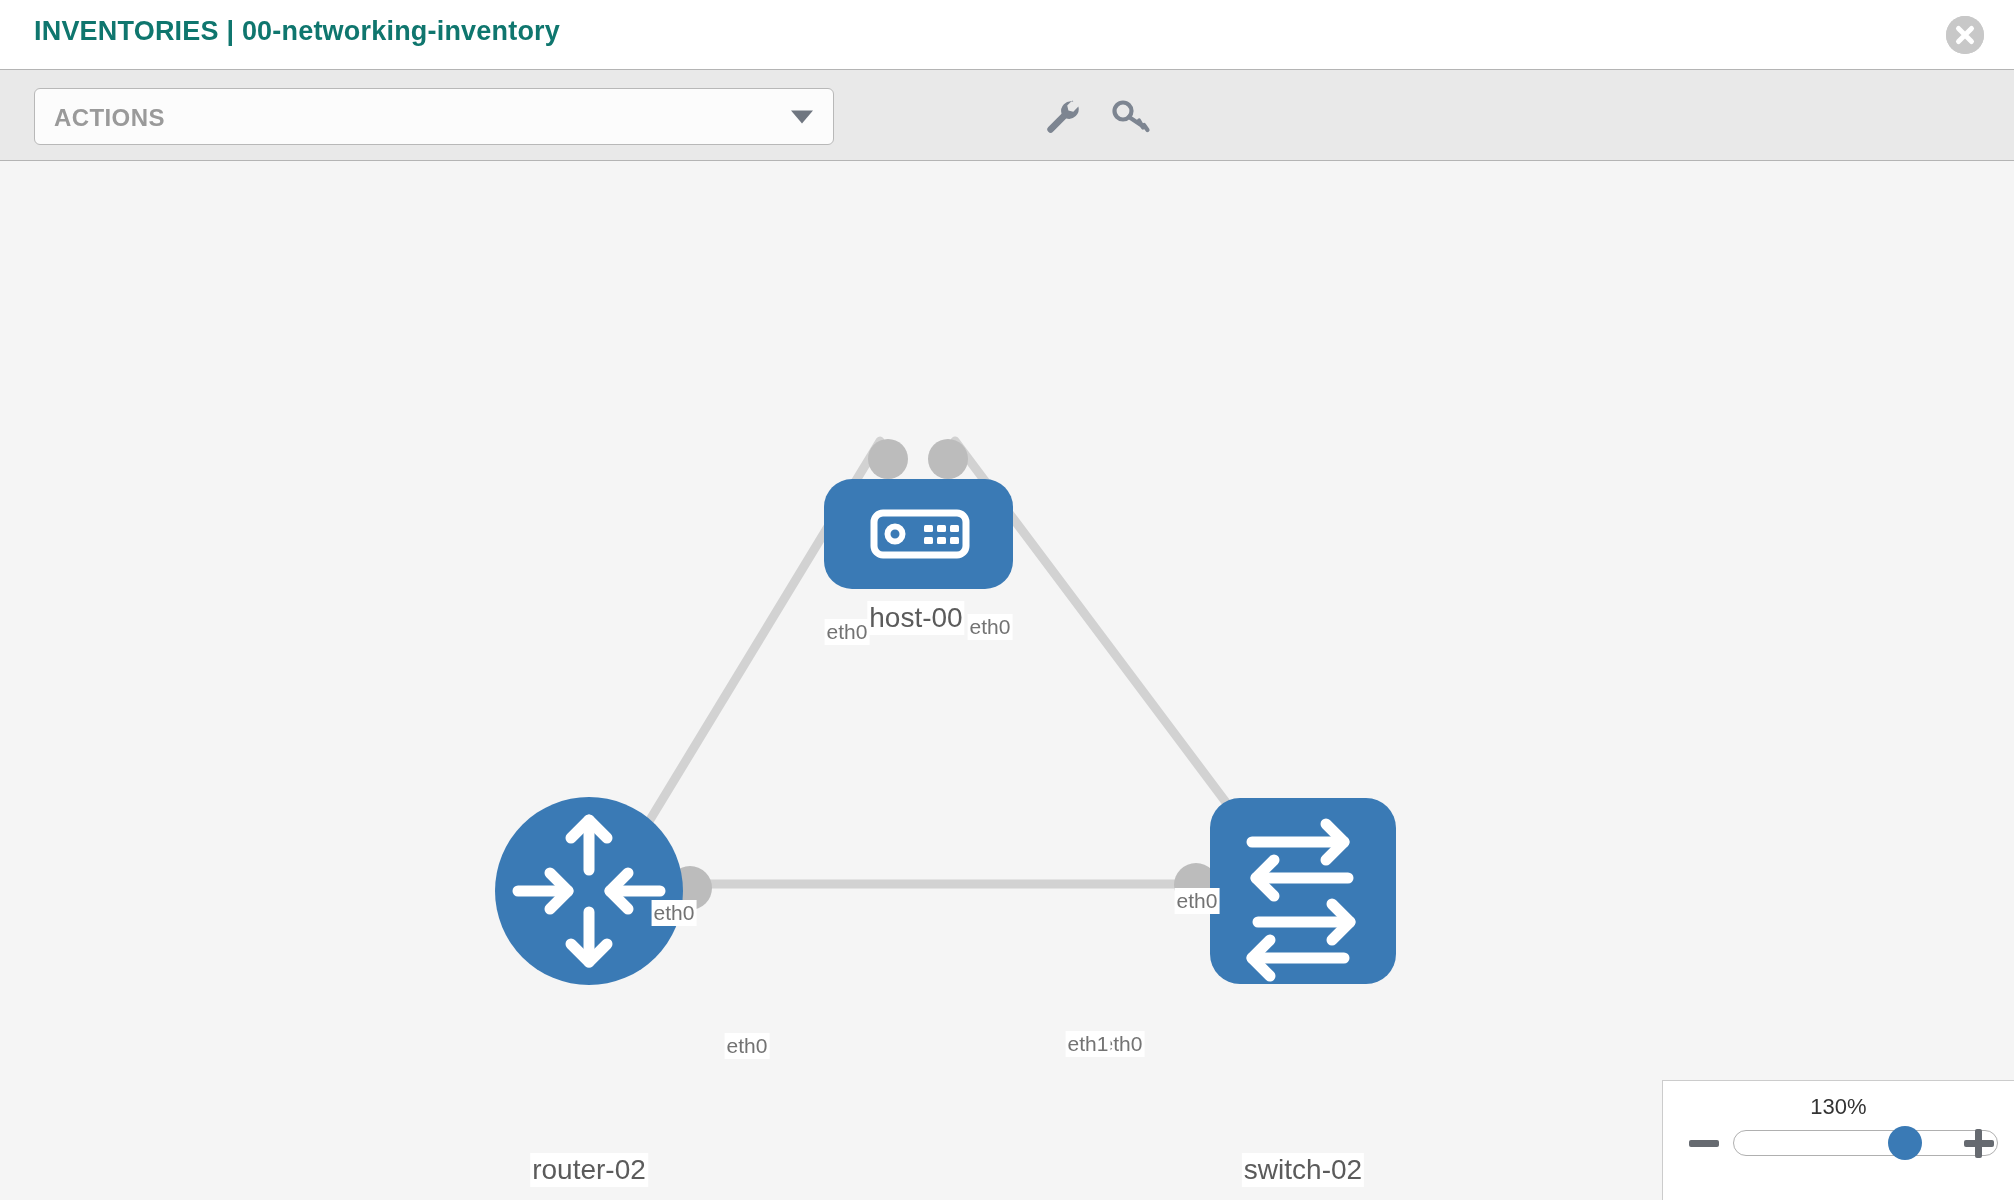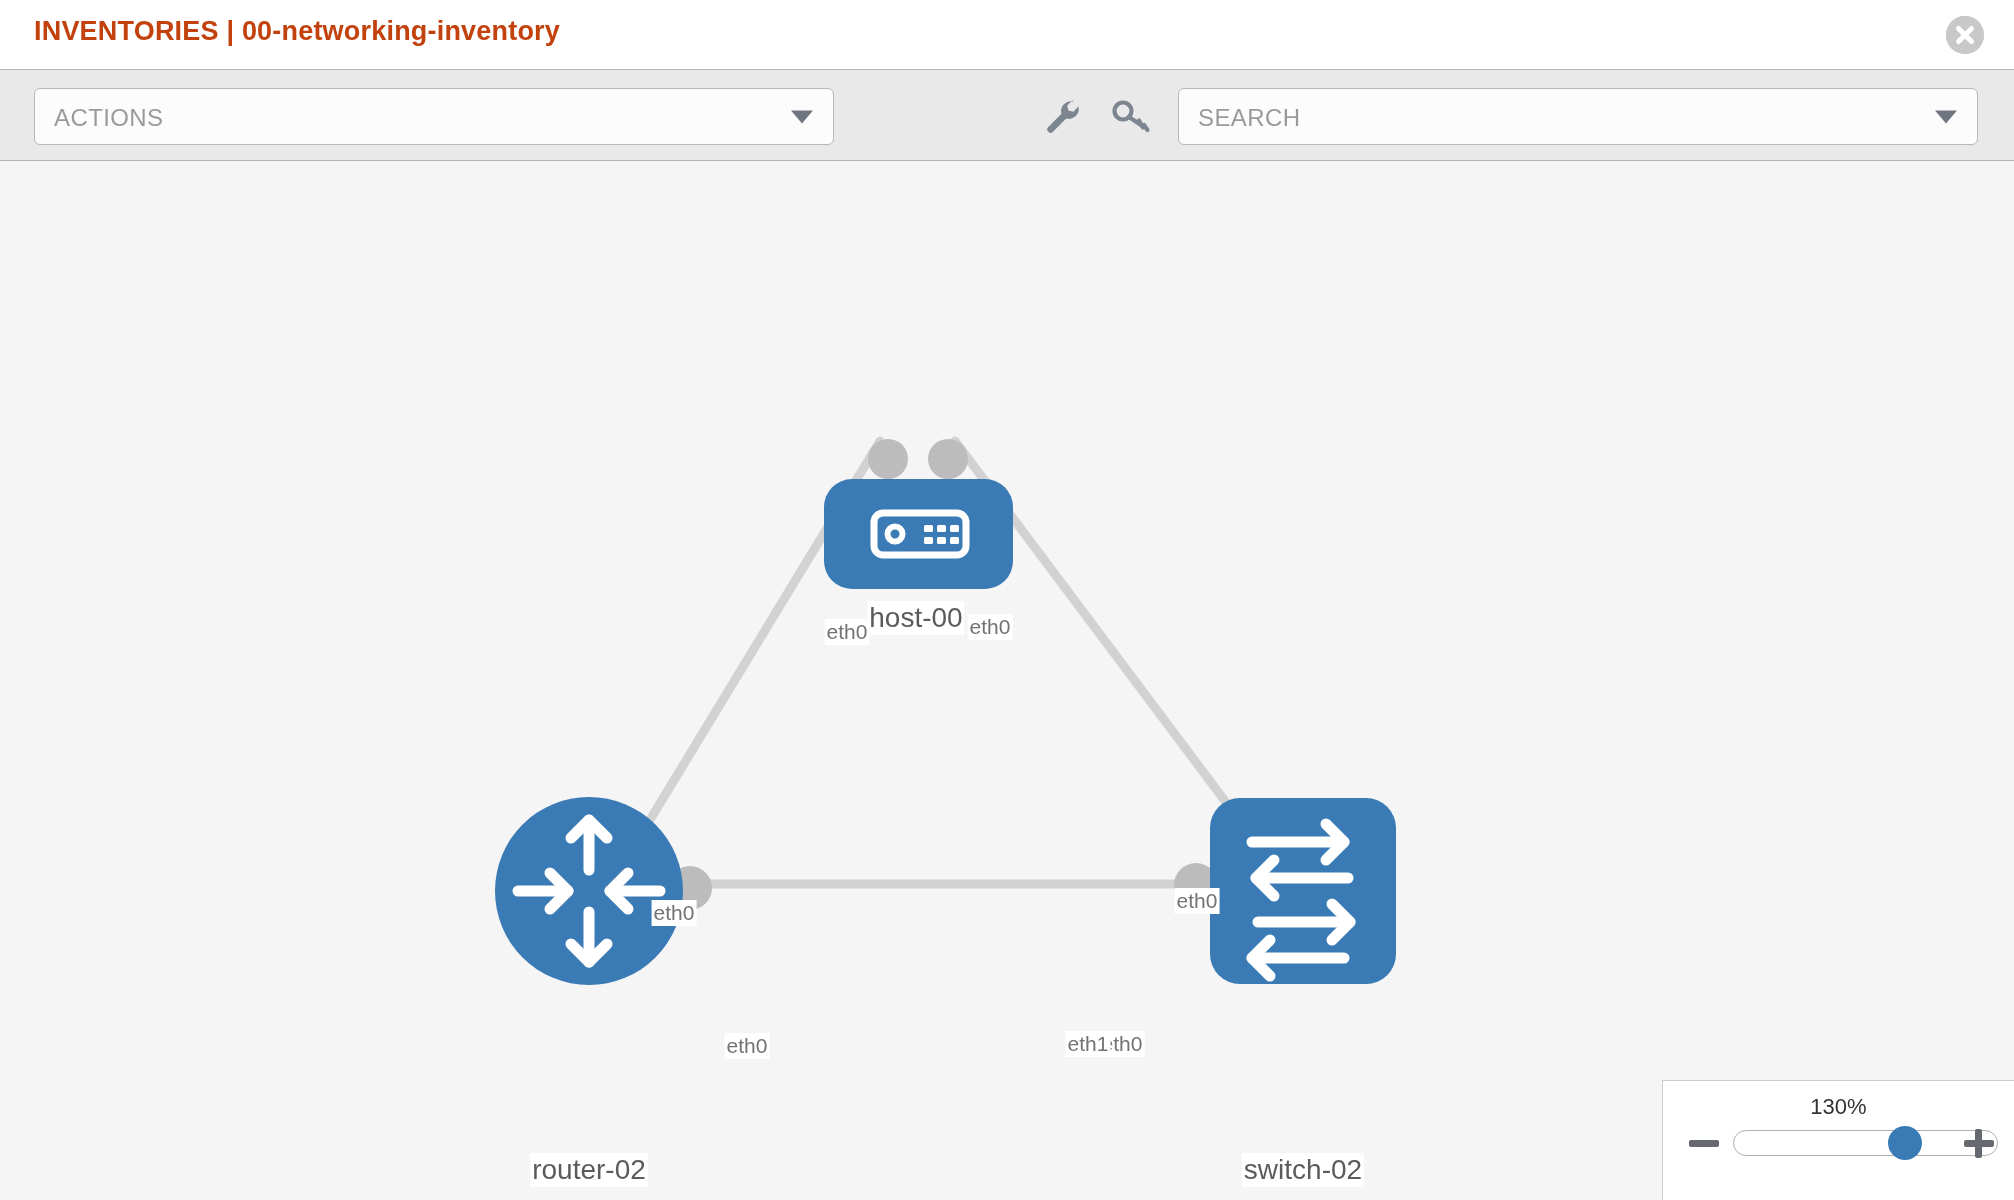--- a/index.html
+++ b/index.html
@@ -11,21 +11,21 @@
   }
   #app { position: relative; width: 2014px; height: 1200px; background: #ffffff; }
 
   
   .header {
     position: absolute; top: 0; left: 0; width: 2014px; height: 69px;
     background: #ffffff;
   }
   .header-title {
     position: absolute; left: 34px; top: 16px;
-    font-size: 27px; font-weight: bold; color: #c2410c;
+    font-size: 27px; font-weight: bold; color: #0f766e;
     letter-spacing: 0.2px; white-space: nowrap;
   }
   .close-btn {
     position: absolute; right: 30px; top: 16px;
     width: 38px; height: 38px; border-radius: 50%;
     background: #c8c8c8; cursor: pointer;
   }
   .close-btn svg { display: block; }
 
   
@@ -34,20 +34,21 @@
     background: #e9e9e9;
     border-top: 1px solid #b4b4b4;
     border-bottom: 1px solid #b4b4b4;
   }
   .actions-select {
     position: absolute; left: 34px; top: 18px;
     width: 800px; height: 57px;
     background: #fcfcfc;
     border: 1px solid #b8b8b8; border-radius: 6px;
     cursor: pointer;
+    font-weight: bold;
   }
   .actions-select .label {
     position: absolute; left: 19px; top: 15px;
     font-size: 24px; color: #9a9a9a; letter-spacing: 0.4px;
   }
   .caret {
     position: absolute; right: 20px; top: 50%; transform: translateY(-50%);
     width: 0; height: 0;
     border-left: 11px solid transparent;
     border-right: 11px solid transparent;
@@ -178,24 +179,20 @@
       <svg width="44" height="44" viewBox="0 0 44 44" aria-hidden="true">
         <g fill="none" stroke="#7d8591" stroke-width="4.2" stroke-linecap="round">
           <circle cx="15" cy="17" r="8.5"></circle>
           <path d="M21 23 L36 33"></path>
           <path d="M31 26.5 L35 33.5"></path>
           <path d="M36 31 L39.5 36"></path>
         </g>
       </svg>
     </div>
 
-    <div class="search-select">
-      <span class="label">SEARCH</span>
-      <span class="caret"></span>
-    </div>
   </div>
 
   <div class="canvas">
 
     <svg class="topology" viewBox="0 0 2014 1039" preserveAspectRatio="none">
 
       <g>
         <line x1="880" y1="280" x2="625" y2="700" stroke="#d2d2d2" stroke-width="9" stroke-linecap="round"></line>
         <line x1="955" y1="280" x2="1270" y2="700" stroke="#d2d2d2" stroke-width="9" stroke-linecap="round"></line>
         <line x1="660" y1="723" x2="1240" y2="723" stroke="#d2d2d2" stroke-width="9" stroke-linecap="round"></line>

